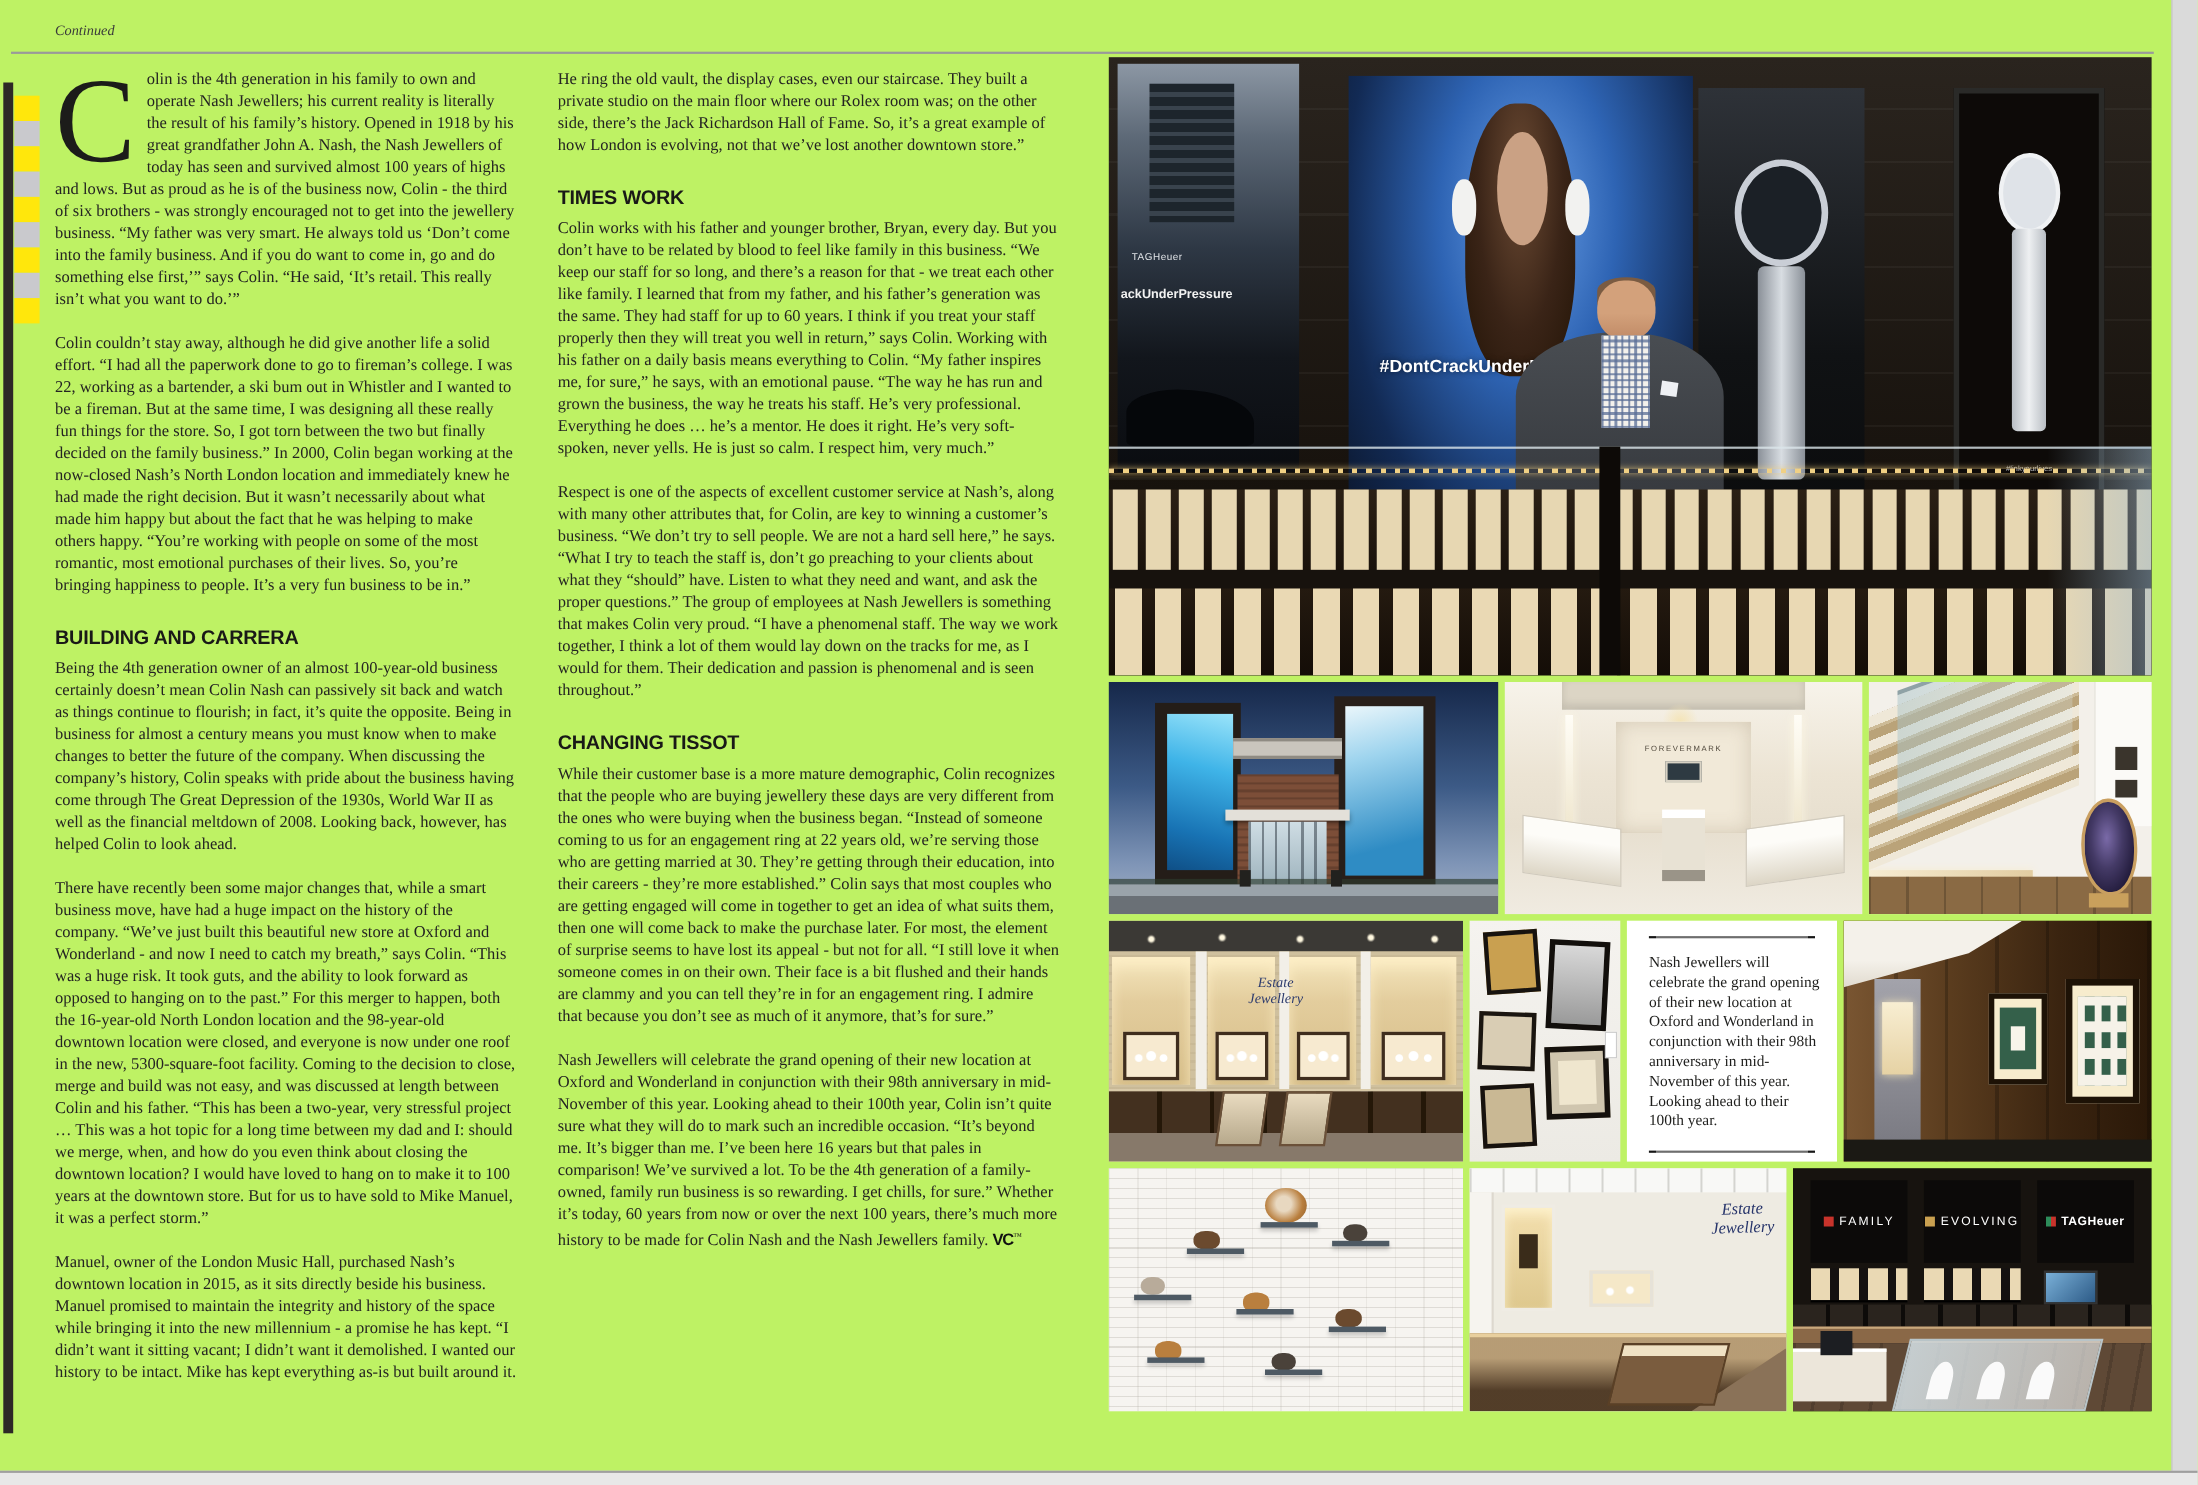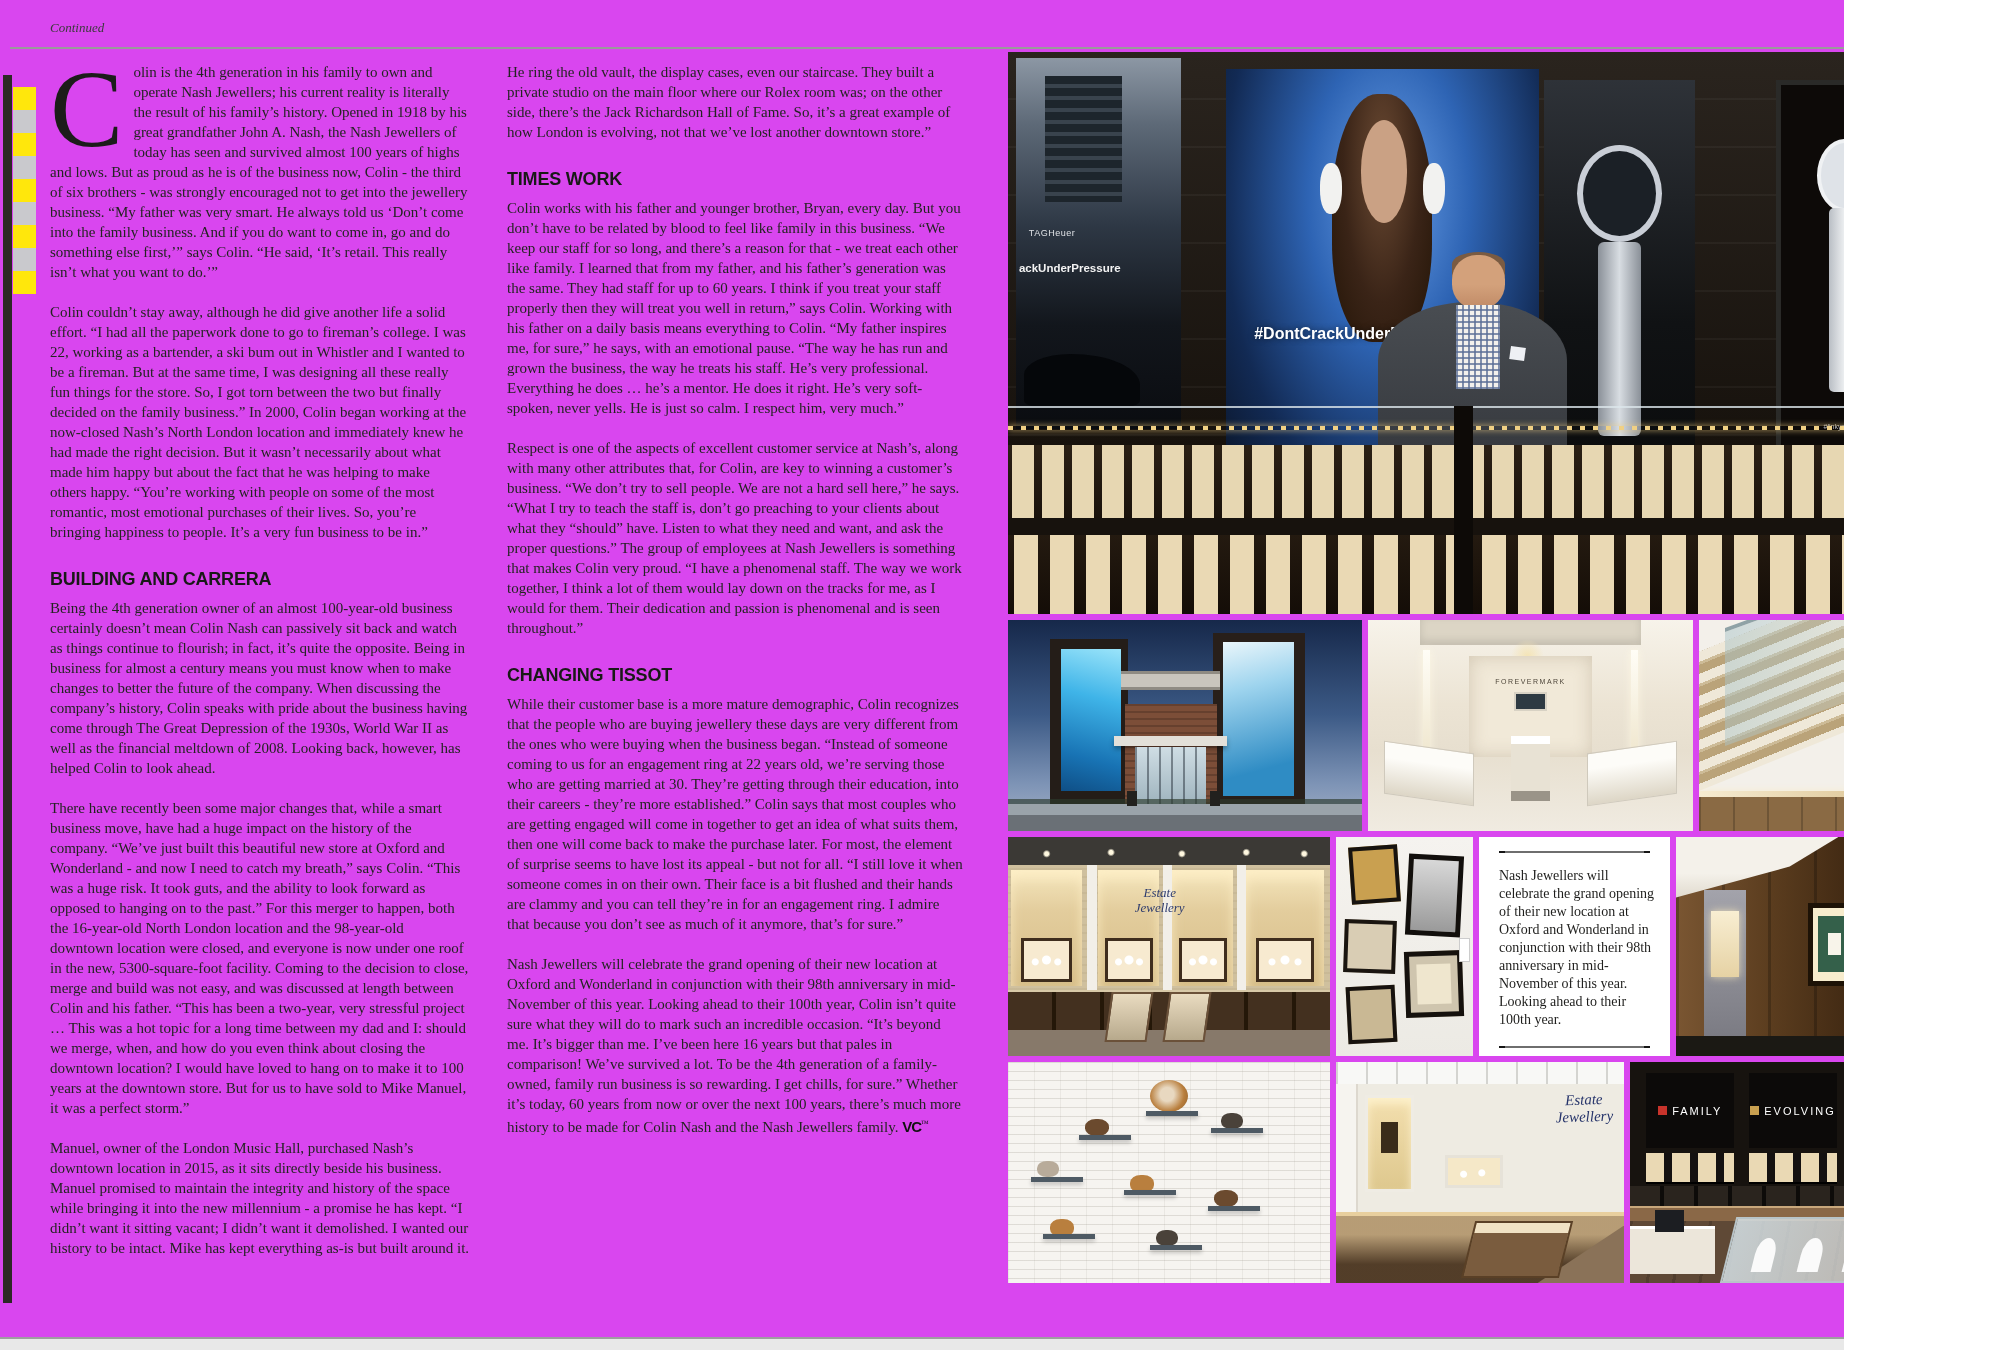--- a/index.html
+++ b/index.html
@@ -1,16 +1,16 @@
 <!DOCTYPE html>
 <html><head>
 <meta charset="utf-8">
 <style>
   html,body{margin:0;padding:0;background:#fff;}
-  .spread{position:relative;width:1844px;height:1350px;background:#d946ef;overflow:hidden;
+  .spread{position:relative;width:1998px;height:1350px;background:#bef264;overflow:hidden;
           font-family:"Liberation Serif",serif;color:#242422;}
 
   
   .edge-left{position:absolute;left:3px;top:75px;width:9px;height:1228px;background:#2d2926;}
   .edge-right{position:absolute;left:1974px;top:0;width:24px;height:1350px;background:#dadada;border-left:1px solid #c2c2c2;}
   .edge-bottom{position:absolute;left:0;top:1337px;width:1998px;height:13px;background:#e8e8e8;border-top:2px solid #9f9f9f;}
   .continued{position:absolute;left:50px;top:20px;font-style:italic;font-size:13px;color:#3a3a3a;}
   .top-rule{position:absolute;left:10px;top:47px;width:1948px;height:2px;background:#9a9a9a;}
   .color-bars{position:absolute;left:13px;top:87px;width:23px;}
   .color-bars .sq{display:block;width:23px;height:23px;}

